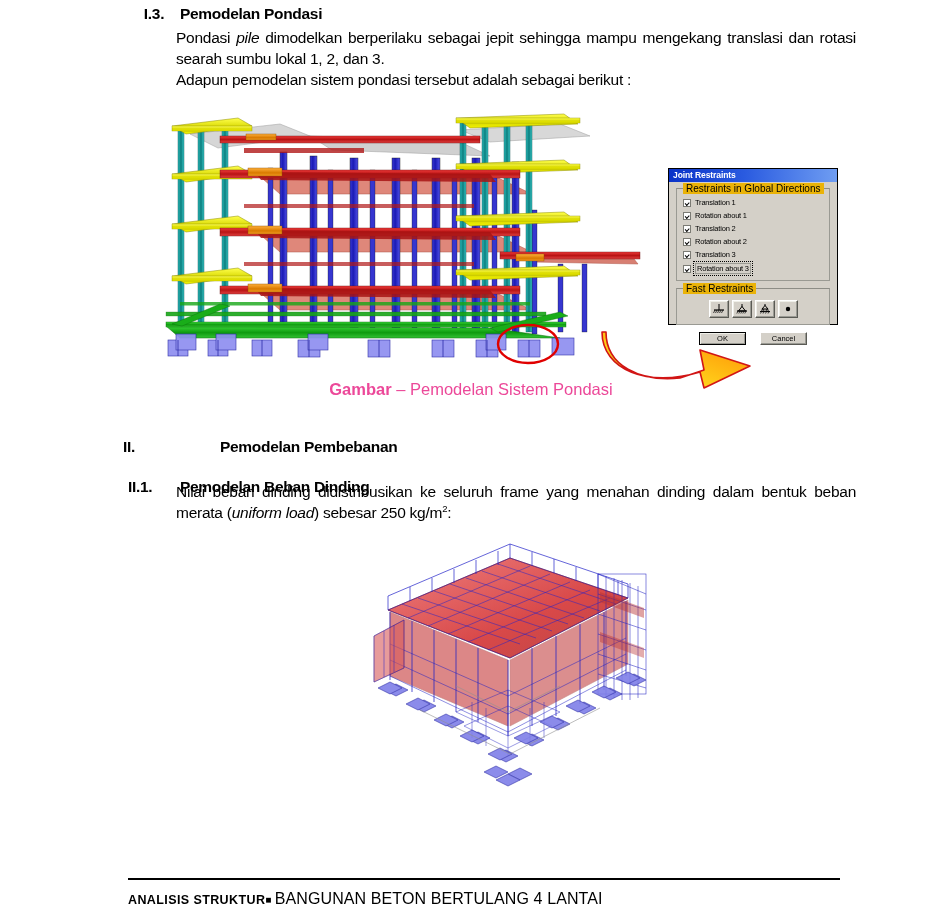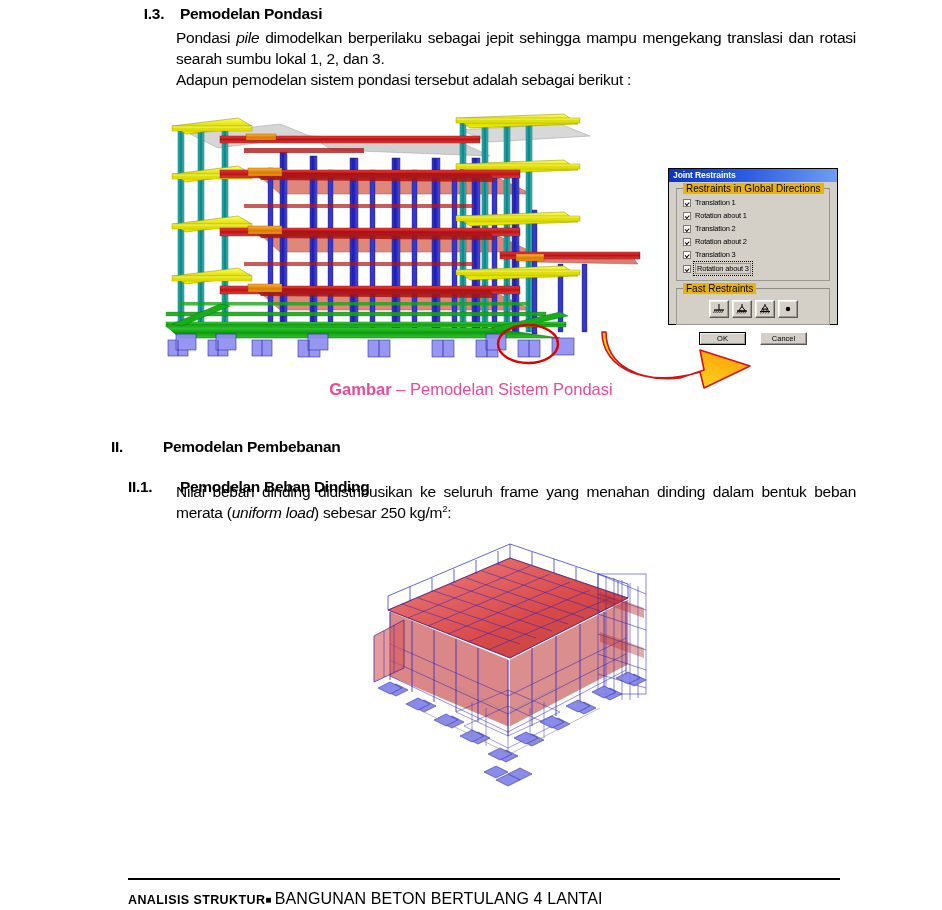--- a/index.html
+++ b/index.html
@@ -415,21 +415,21 @@
         </div>
       </div>
 
     </div>
   </div>
 
   <div class="caption" style="top:380px;">
     <b>Gambar</b><span> – </span><span>Pemodelan Sistem Pondasi</span>
   </div>
 
-  <div class="heading-row" style="left:111px;top:438px;">
+  <div class="heading-row" style="left:123px;top:438px;gap:45px;">
     <span class="heading-num">II.</span>
     <span class="heading-txt">Pemodelan  Pembebanan</span>
   </div>
 
   <div class="heading-row" style="left:128px;top:460px;margin-top:18px;">
     <span class="heading-num">II.1.</span>
     <span class="heading-txt">Pemodelan Beban Dinding</span>
   </div>
 
   <div class="para" style="left:176px;top:481px;width:680px;">

